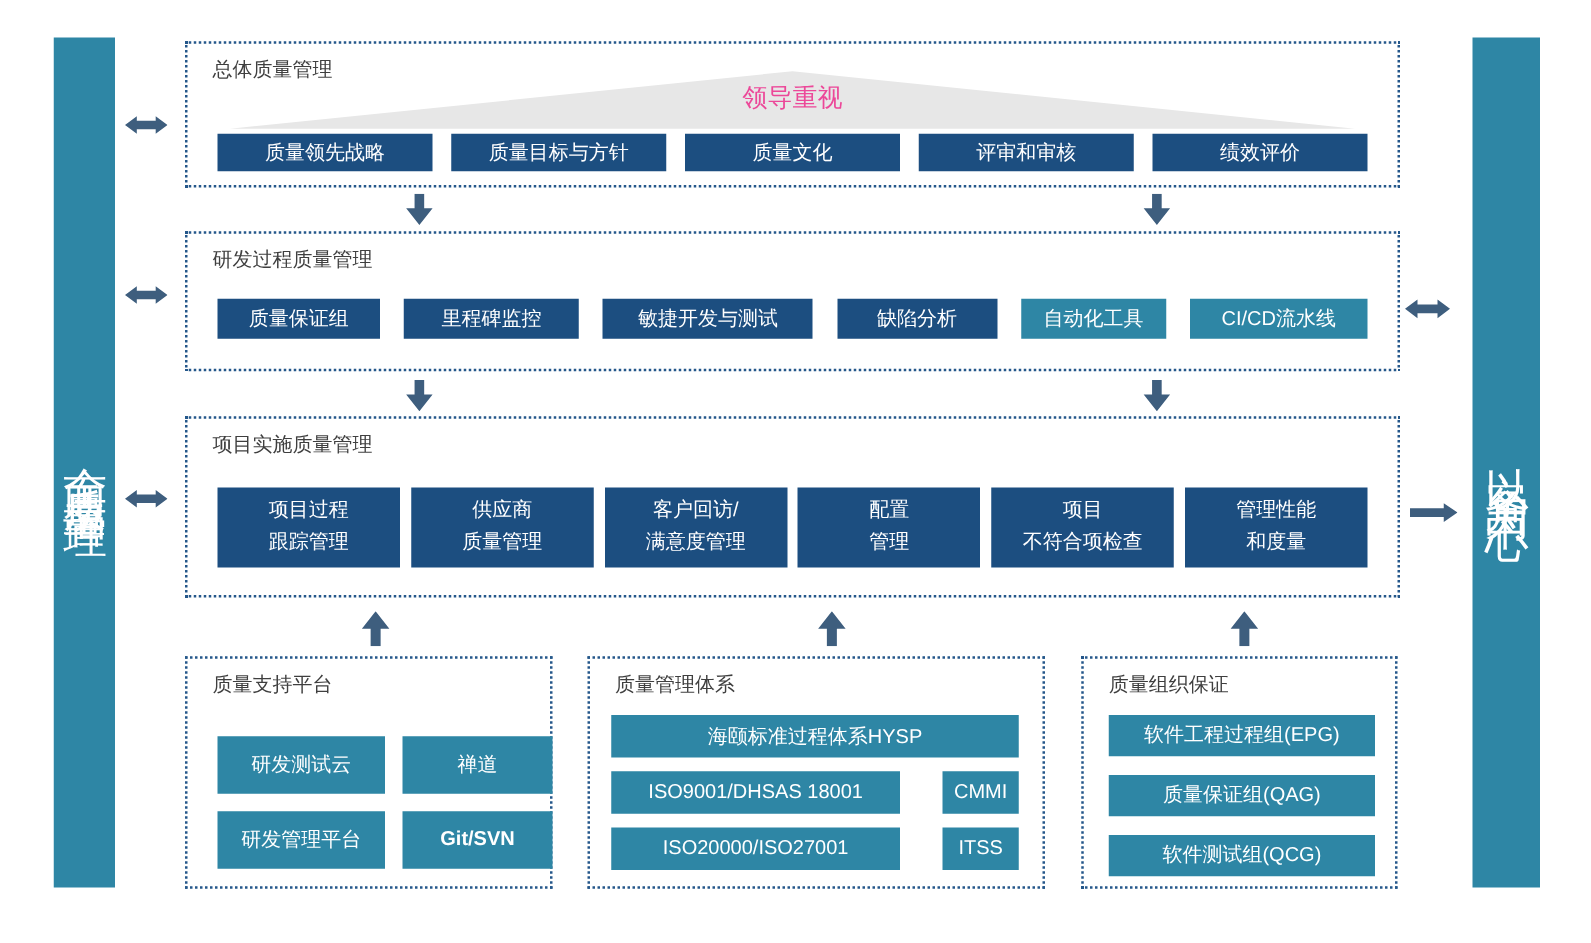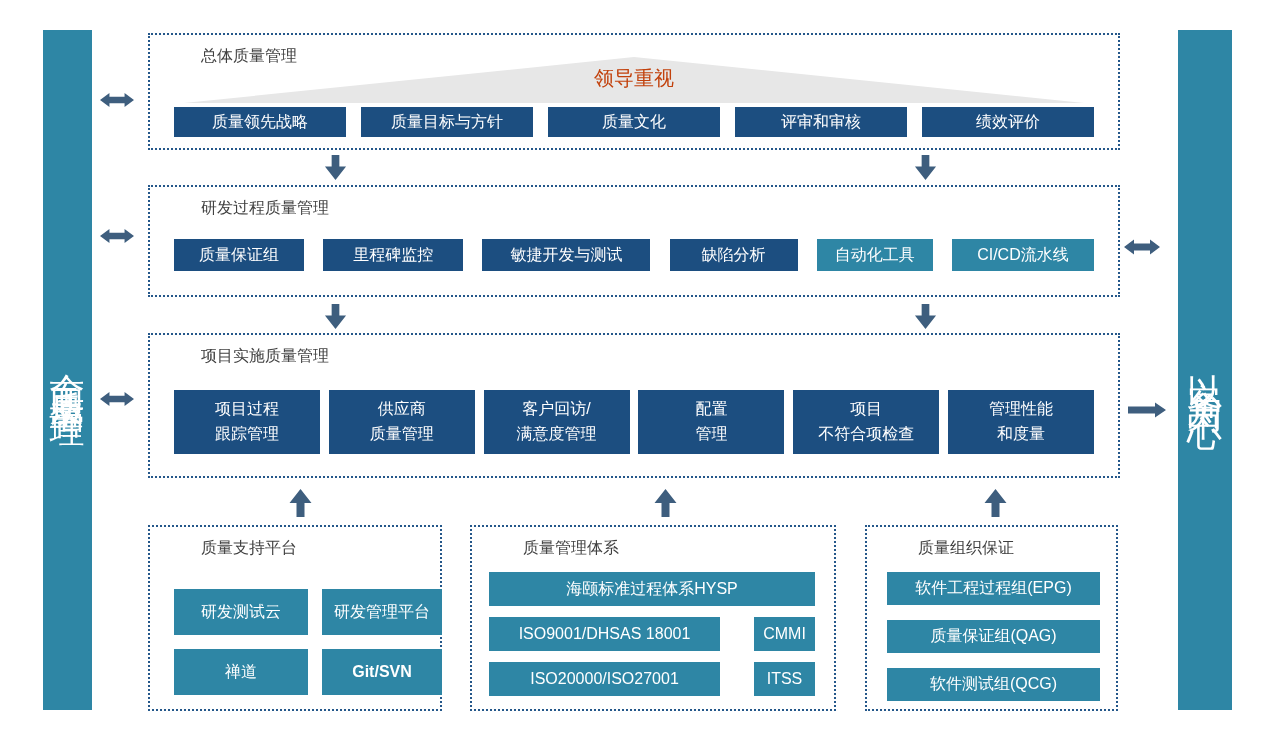--- a/index.html
+++ b/index.html
@@ -22,30 +22,30 @@
   .panel {
     position:absolute; left:148px; width:972px; box-sizing:border-box;
     border:2px dotted #24578A; background:#ffffff;
   }
   .s1 { top:33px;  height:117px; }
   .s2 { top:185px; height:112px; }
   .s3 { top:333px; height:145px; }
   .pA { left:148px; top:525px; width:294px; height:186px; }
   .pB { left:470px; top:525px; width:366px; height:186px; }
   .pC { left:865px; top:525px; width:253px; height:186px; }
-  .panel-title { position:absolute; top:11px; left:20px; font-size:16px; color:#3F3F3F; white-space:nowrap;margin-left:31px; }
+  .panel-title { position:absolute; top:11px; left:20px; font-size:16px; color:#3F3F3F; white-space:nowrap; }
   
   .triangle {
     position:absolute; top:22px; left:50%; margin-left:-450px; width:0; height:0;
     border-left:450px solid transparent; border-right:450px solid transparent;
     border-bottom:46px solid #E7E7E7;
   }
   .banner {
     position:absolute; top:30px; left:0; width:100%; text-align:center;
-    font-size:20px; color:#c2410c;
+    font-size:20px; color:#ec4899;
   }
   
   .row { position:absolute; left:24px; right:24px; display:flex; justify-content:space-between; }
   .s1 .row { top:72px; }
   .s2 .row { top:52px; }
   .s3 .row { top:55px; }
   .btn {
     background:#1C4E80; color:#ffffff; font-size:16px;
     display:flex; align-items:center; justify-content:center; text-align:center;
     height:30px; box-sizing:border-box; white-space:nowrap;
@@ -136,22 +136,22 @@
         <span>管理性能</span>
         <span>和度量</span>
       </div>
     </div>
   </section>
 
   <section class="panel pA">
     <div class="panel-title">质量支持平台</div>
     <div class="gridA">
       <div class="btn teal">研发测试云</div>
+      <div class="btn teal">禅道</div>
       <div class="btn teal">研发管理平台</div>
-      <div class="btn teal">禅道</div>
       <div class="btn teal bold">Git/SVN</div>
     </div>
   </section>
 
   <section class="panel pB">
     <div class="panel-title">质量管理体系</div>
     <div class="colB">
       <div class="btn teal">海颐标准过程体系HYSP</div>
       <div class="rowB">
         <div class="btn teal big">ISO9001/DHSAS 18001</div>

